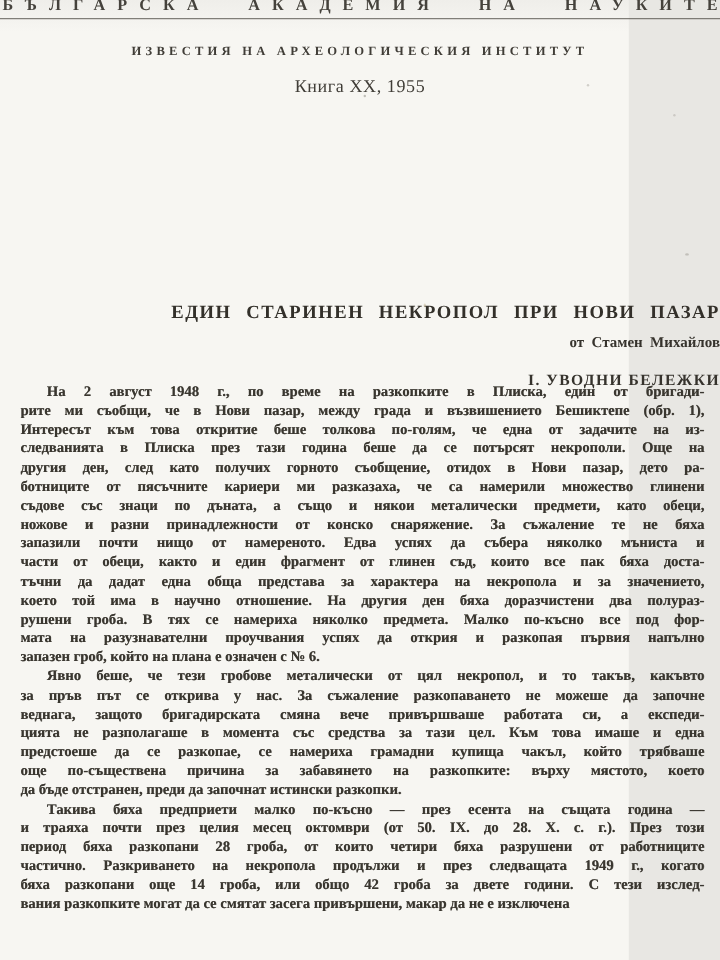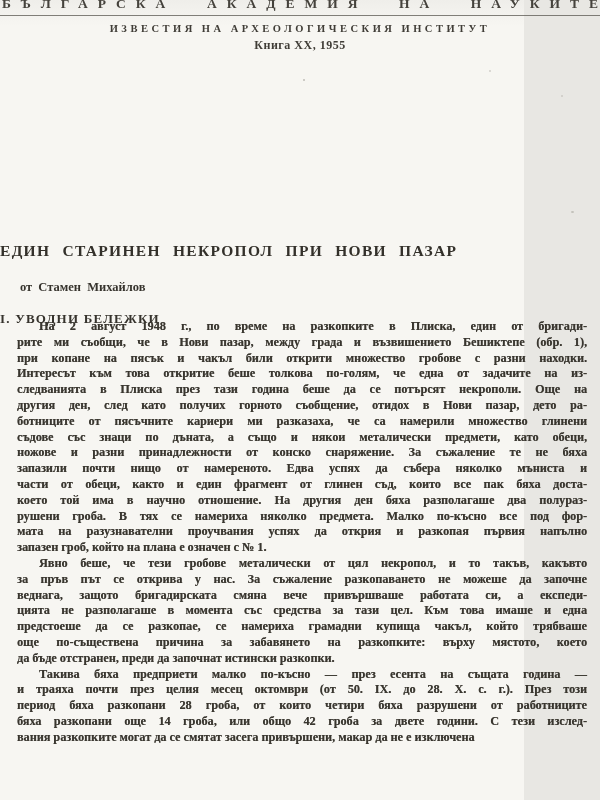--- a/index.html
+++ b/index.html
@@ -20,34 +20,34 @@
     font-size:13.5px;font-weight:bold;
     letter-spacing:10px;margin-right:-10px;
     text-align:justify;text-align-last:justify;
     white-space:nowrap;color:#45423c;
   }
   .masthead-rule{
     position:absolute;top:15px;left:0;width:600px;height:0;
     border-top:1.5px solid rgba(90,87,80,.75);
   }
   .masthead-line2{
-    margin-top:11px;
+    margin-top:26px;
     font-size:10.5px;font-weight:bold;letter-spacing:3.5px;color:#403d37;
   }
   .masthead-line3{
-    margin-top:4px;
-    font-size:12px;font-weight:bold;letter-spacing:.5px;color:#403d37;
+    margin-top:16px;
+    font-size:15px;font-weight:normal;letter-spacing:.5px;color:#403d37;
   }
   
-  .title-block{position:absolute;top:242px;left:0;width:600px;text-align:left;}
+  .title-block{position:absolute;top:252px;left:0;width:600px;text-align:right;}
   .article-title{
     font-size:15.5px;font-weight:bold;
     letter-spacing:1.3px;word-spacing:7px;color:#33302a;
   }
-  .byline{margin-top:20px;font-size:12.5px;font-weight:bold;word-spacing:3px;color:#36332d;padding-left:20px;}
+  .byline{margin-top:8px;font-size:12.5px;font-weight:bold;word-spacing:3px;color:#36332d;padding-left:20px;}
   .section-heading{margin-top:16px;font-size:13px;font-weight:bold;letter-spacing:1.2px;color:#36332d;}
   
   .body-text{
     position:absolute;top:319px;left:17px;width:570px;
     font-size:12.2px;line-height:15.8px;
     color:#39362f;
     text-shadow:0.25px 0 0 rgba(57,54,47,.65);
     font-weight:bold;
   }
   .line{text-align:justify;text-align-last:justify;text-justify:inter-word;}
@@ -75,43 +75,44 @@
 
   <div class="title-block">
     <div class="article-title">ЕДИН СТАРИНЕН НЕКРОПОЛ ПРИ НОВИ ПАЗАР</div>
     <div class="byline">от Стамен Михайлов</div>
     <div class="section-heading">I. УВОДНИ БЕЛЕЖКИ</div>
   </div>
 
   <div class="body-text">
       <div class="line par-start">На 2 август 1948 г., по време на разкопките в Плиска, един от бригади-</div>
       <div class="line">рите ми съобщи, че в Нови пазар, между града и възвишението Бешиктепе (обр. 1),</div>
-      <div class="line">при копане на пясък и чакъл били открити множество гробове с разни находки.</div>
       <div class="line">Интересът към това откритие беше толкова по-голям, че една от задачите на из-</div>
       <div class="line">следванията в Плиска през тази година беше да се потърсят некрополи. Още на</div>
       <div class="line">другия ден, след като получих горното съобщение, отидох в Нови пазар, дето ра-</div>
       <div class="line">ботниците от пясъчните кариери ми разказаха, че са намерили множество глинени</div>
       <div class="line">съдове със знаци по дъната, а също и някои металически предмети, като обеци,</div>
       <div class="line">ножове и разни принадлежности от конско снаряжение. За съжаление те не бяха</div>
       <div class="line">запазили почти нищо от намереното. Едва успях да събера няколко мъниста и</div>
       <div class="line">части от обеци, както и един фрагмент от глинен съд, които все пак бяха доста-</div>
-      <div class="line">което той има в научно отношение. На другия ден бяха разполагаше два полураз-</div>
+      <div class="line">тъчни да дадат една обща представа за характера на некропола и за значението,</div>
+      <div class="line">което той има в научно отношение. На другия ден бяха доразчистени два полураз-</div>
       <div class="line">рушени гроба. В тях се намериха няколко предмета. Малко по-късно все под фор-</div>
       <div class="line">мата на разузнавателни проучвания успях да открия и разкопая първия напълно</div>
-      <div class="line par-end">запазен гроб, който на плана е означен с № 1.</div>
+      <div class="line par-end">запазен гроб, който на плана е означен с № 6.</div>
       <div class="line par-start">Явно беше, че тези гробове металически от цял некропол, и то такъв, какъвто</div>
       <div class="line">за пръв път се открива у нас. За съжаление разкопаването не можеше да започне</div>
       <div class="line">веднага, защото бригадирската смяна вече привършваше работата си, а експеди-</div>
       <div class="line">цията не разполагаше в момента със средства за тази цел. Към това имаше и една</div>
       <div class="line">предстоеше да се разкопае, се намериха грамадни купища чакъл, който трябваше</div>
       <div class="line">още по-съществена причина за забавянето на разкопките: върху мястото, което</div>
       <div class="line par-end">да бъде отстранен, преди да започнат истински разкопки.</div>
       <div class="line par-start">Такива бяха предприети малко по-късно — през есента на същата година —</div>
       <div class="line">и траяха почти през целия месец октомври (от 50. IX. до 28. X. с. г.). През този</div>
       <div class="line">период бяха разкопани 28 гроба, от които четири бяха разрушени от работниците</div>
+      <div class="line">частично. Разкриването на некропола продължи и през следващата 1949 г., когато</div>
       <div class="line">бяха разкопани още 14 гроба, или общо 42 гроба за двете години. С тези изслед-</div>
       <div class="line par-end">вания разкопките могат да се смятат засега привършени, макар да не е изключена</div>
     </div>
 
   <div class="speck s1"></div>
   <div class="speck s2"></div>
   <div class="speck s3"></div>
   <div class="speck s4"></div>
   <div class="speck s5"></div>
 

